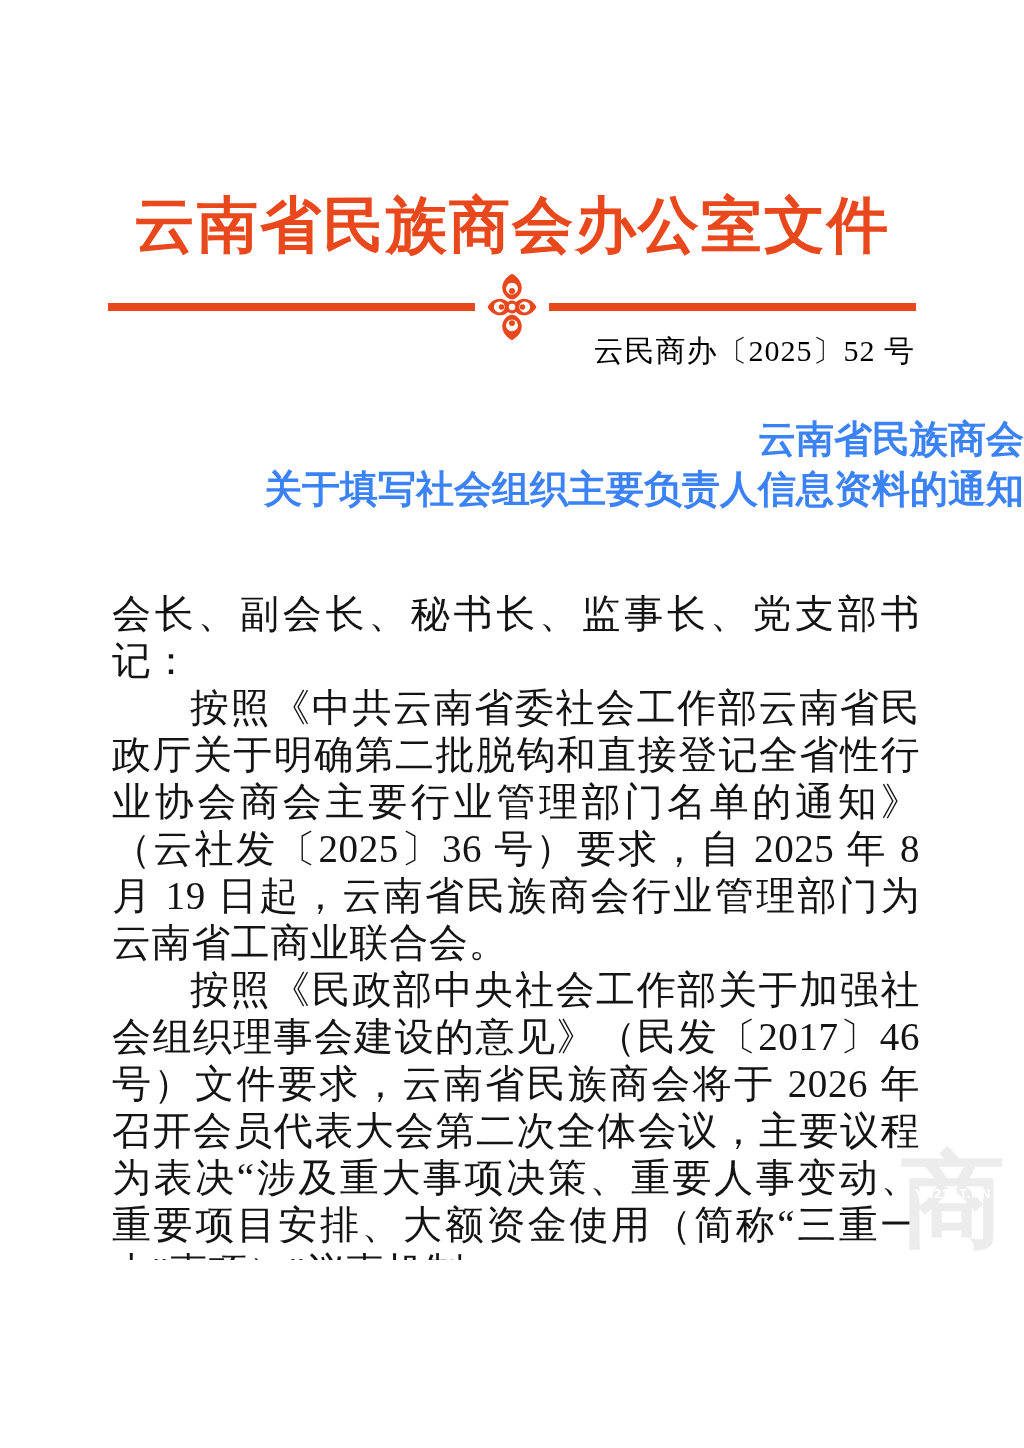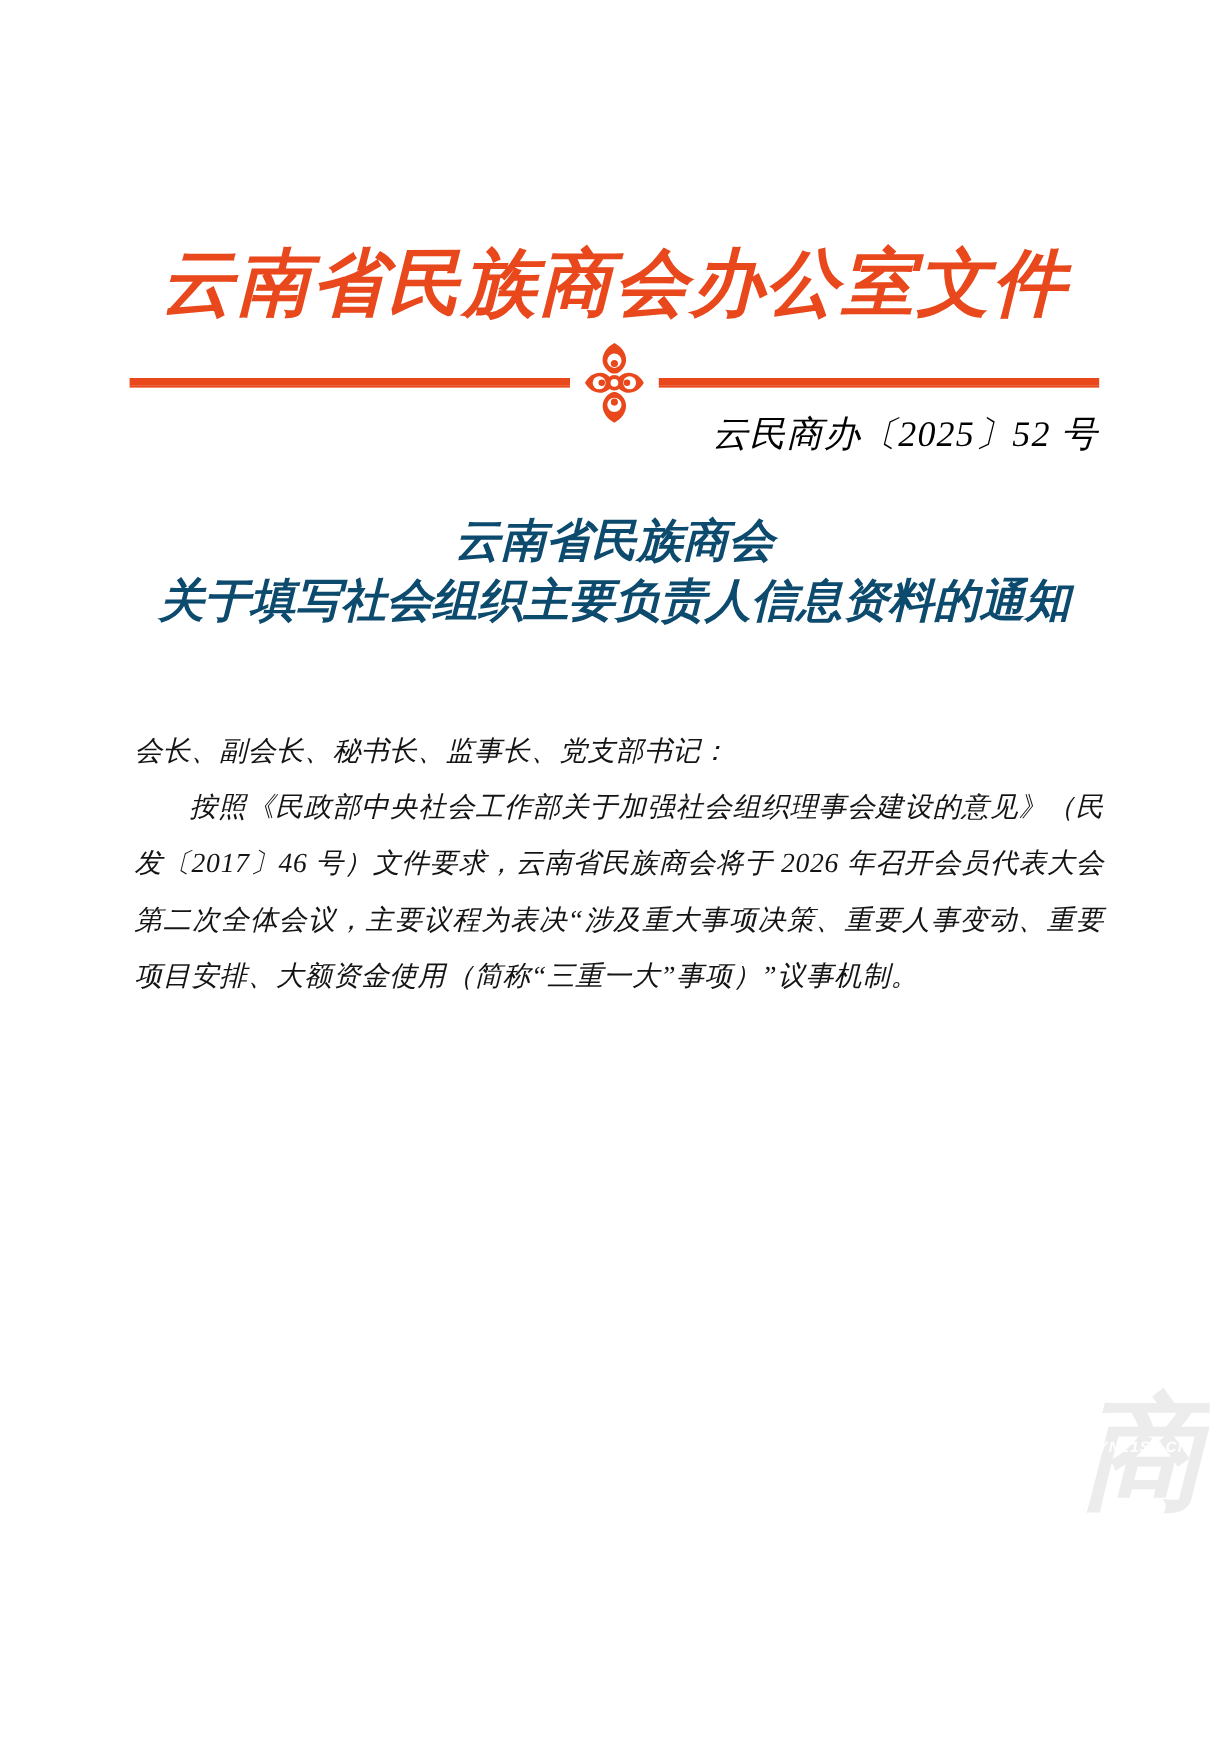--- a/index.html
+++ b/index.html
@@ -10,24 +10,23 @@
   * { margin: 0; padding: 0; box-sizing: border-box; }
   html, body { background: #ffffff; }
   body {
     font-family: "Liberation Serif", "DejaVu Serif", serif;
     color: var(--ink);
   }
   .page {
     position: relative;
     width: 1024px;
     height: 1260px;
-    margin: 12px auto;
+    margin: 0 auto;
     background: #ffffff;
     overflow: hidden;
-    font-style: italic;
   }
 
   
   .letterhead-title {
     margin-top: 188px;
     text-align: center;
     font-size: 61px;
     line-height: 1.25;
     font-weight: bold;
     color: var(--red);
@@ -57,31 +56,31 @@
     text-align: right;
     font-size: 30px;
     line-height: 34px;
     color: #000000;
     letter-spacing: 1px;
   }
 
   
   .doc-title {
     margin-top: 46px;
-    text-align: center;
+    text-align: right;
     font-weight: bold;
     font-size: 38px;
     line-height: 50px;
-    color: #0c4a6e;
+    color: #3b82f6;
   }
 
   
   .body-text {
     margin: 76px 104px 0 112px;
-    font-size: 23px;
+    font-size: 39px;
     line-height: 47px;
     letter-spacing: 0.6px;
     text-align: justify;
     text-justify: inter-ideograph;
     color: var(--ink);
   }
   .body-text p.indent { text-indent: 2em; }
 
   
   .page-number {
@@ -167,20 +166,21 @@
 
   <div class="doc-number">云民商办〔2025〕52 号</div>
 
   <div class="doc-title">
     <div>云南省民族商会</div>
     <div>关于填写社会组织主要负责人信息资料的通知</div>
   </div>
 
   <div class="body-text">
     <p>会长、副会长、秘书长、监事长、党支部书记：</p>
+    <p class="indent">按照《中共云南省委社会工作部云南省民政厅关于明确第二批脱钩和直接登记全省性行业协会商会主要行业管理部门名单的通知》（云社发〔2025〕36 号）要求，自 2025 年 8 月 19 日起，云南省民族商会行业管理部门为云南省工商业联合会。</p>
     <p class="indent">按照《民政部中央社会工作部关于加强社会组织理事会建设的意见》（民发〔2017〕46 号）文件要求，云南省民族商会将于 2026 年召开会员代表大会第二次全体会议，主要议程为表决“涉及重大事项决策、重要人事变动、重要项目安排、大额资金使用（简称“三重一大”事项）”议事机制。</p>
   </div>
 
   <div class="page-number">— 1 —</div>
 
   <div class="watermark">
     <span class="wm-glyph">商</span>
     <span class="wm-text">YN21ST.CN</span>
   </div>
 

